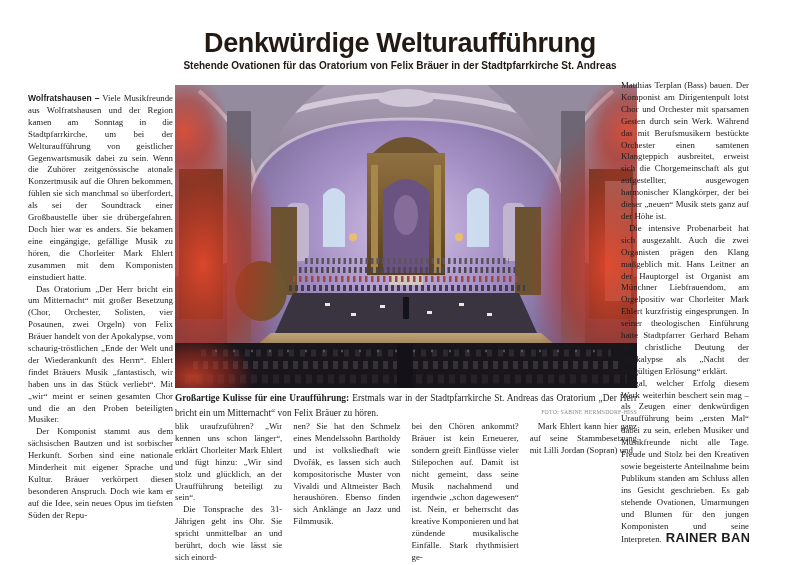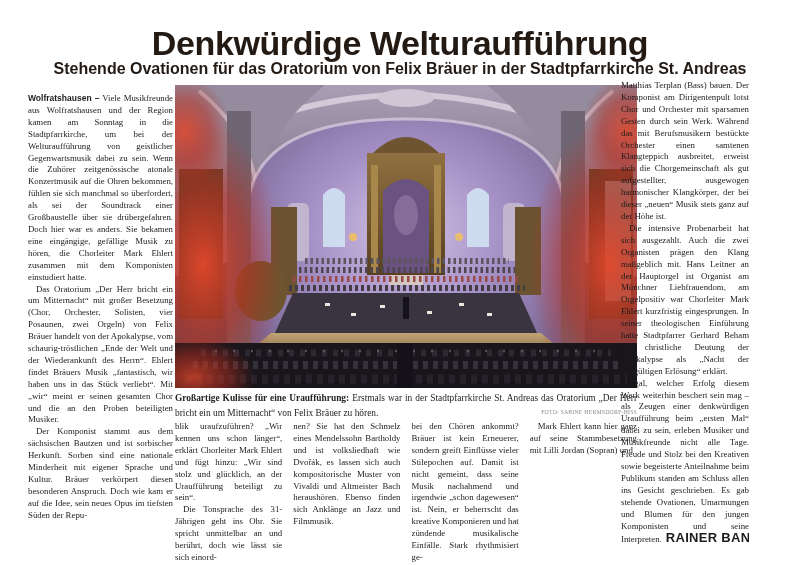--- a/index.html
+++ b/index.html
@@ -1,21 +1,21 @@
 <!DOCTYPE html>
 <html><head>
 <meta charset="utf-8">
 <style>
   html,body{margin:0;padding:0;background:#e9e9e9;}
   .page{position:relative;width:800px;height:565px;background:#ffffff;overflow:hidden;
         font-family:"Liberation Serif",serif;color:#1e1c1c;}
   .masthead{position:absolute;left:0;top:28px;width:100%;text-align:center;}
-  .headline{font-family:"Liberation Sans",sans-serif;font-weight:bold;font-size:34px;
+  .headline{font-family:"Liberation Sans",sans-serif;font-weight:bold;font-size:27px;
             letter-spacing:-0.4px;color:#241a14;line-height:30px;}
-  .subheadline{font-family:"Liberation Sans",sans-serif;font-weight:bold;font-size:16px;
+  .subheadline{font-family:"Liberation Sans",sans-serif;font-weight:bold;font-size:10px;
                color:#241a14;margin-top:2px;}
   .bodycol{position:absolute;text-align:justify;font-size:8.8px;line-height:11.9px;overflow:hidden;}
   .bodycol p{margin:0;}
   .bodycol p.indent{text-indent:8px;}
   b.lead{font-family:"Liberation Sans",sans-serif;font-size:8.5px;}
   .photo{position:absolute;left:175px;top:85px;width:462px;height:303px;background:#57505c;}
   .photo svg{display:block;width:100%;height:100%;}
   .caption{position:absolute;left:175px;top:391px;width:462px;
            font-family:Liberation Serif, serif;font-size:9.4px;line-height:15px;
            color:#242424;text-align:justify;}

